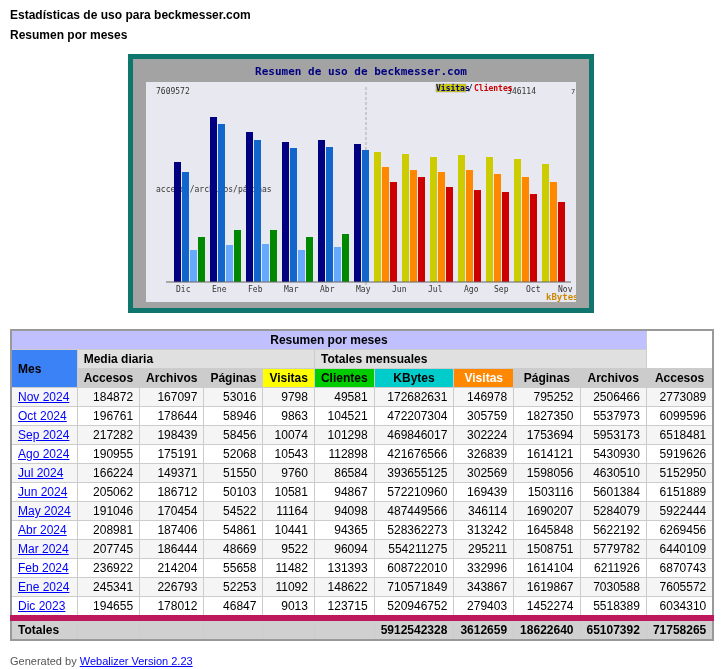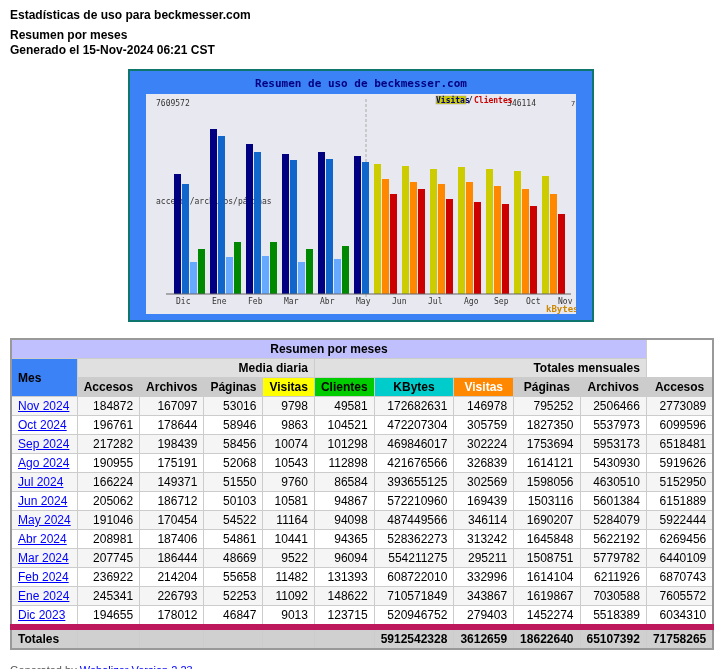--- a/index.html
+++ b/index.html
@@ -21,22 +21,22 @@
     }
     .generated-info p { margin: 1px 0; font-weight: bold; }
 
     
     .chart-wrapper {
       display: flex;
       justify-content: center;
       margin-bottom: 16px;
     }
     .chart-box {
-      border: 2px solid #0f766e;
-      background: #3b82f6;
+      border: 5px solid #0f766e;
+      background: #a3a3a3;
       width: 466px;
       padding: 6px;
       position: relative;
     }
     .chart-title {
       text-align: center;
       font-size: 11px;
       font-weight: bold;
       margin-bottom: 4px;
       color: #000080;
@@ -68,21 +68,21 @@
     }
     .table-main-header {
       background: #c0c0ff;
       text-align: center;
       font-size: 15px;
       font-weight: bold;
       border-bottom: 2px solid #999;
     }
     .col-group-header {
       background: #e0e0e0;
-      text-align: right;
+      text-align: left;
       font-weight: bold;
       font-size: 12px;
     }
     .col-header {
       text-align: center;
       font-size: 11px;
       font-weight: bold;
     }
     .col-header-accesos { background: #cccccc; }
     .col-header-archivos { background: #cccccc; }
@@ -111,21 +111,20 @@
       color: #555;
     }
     .footer a { color: blue; }
   </style>
 </head>
 <body>
 
 <h1 class="page-title">Estadísticas de uso para beckmesser.com</h1>
 <div class="generated-info">
   <p>Resumen por meses</p>
-  <p>Generado el 15-Nov-2024 06:21 CST</p>
 </div>
 
 <div class="chart-wrapper">
   <div class="chart-box">
     <div class="chart-title">Resumen de uso de beckmesser.com</div>
     <div style="position:relative;">
       <svg class="svg-chart" width="430" height="220" viewBox="0 0 430 220">
 
         <rect x="0" y="0" width="430" height="220" fill="#e8e8f0"></rect>
 

